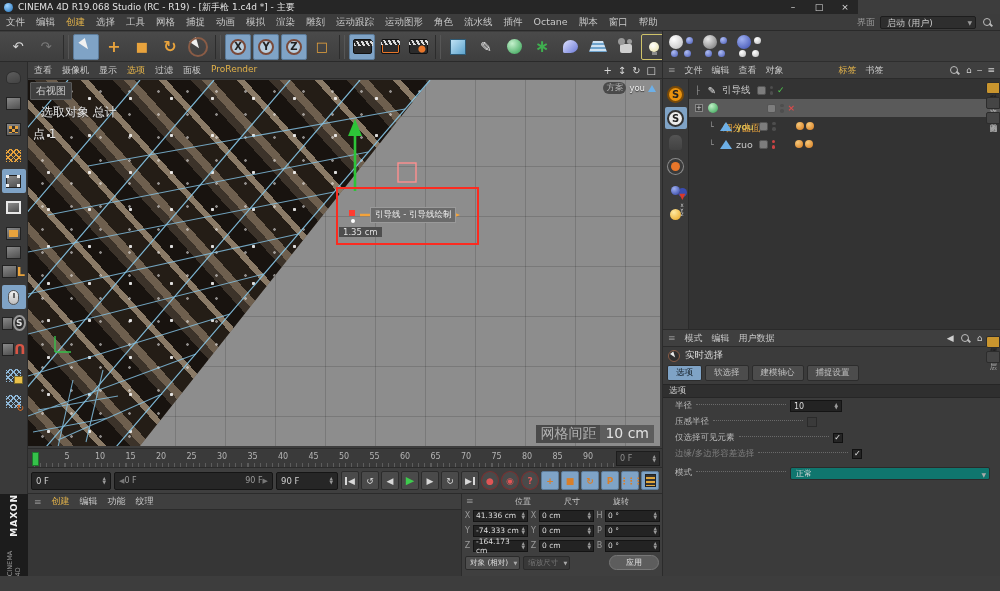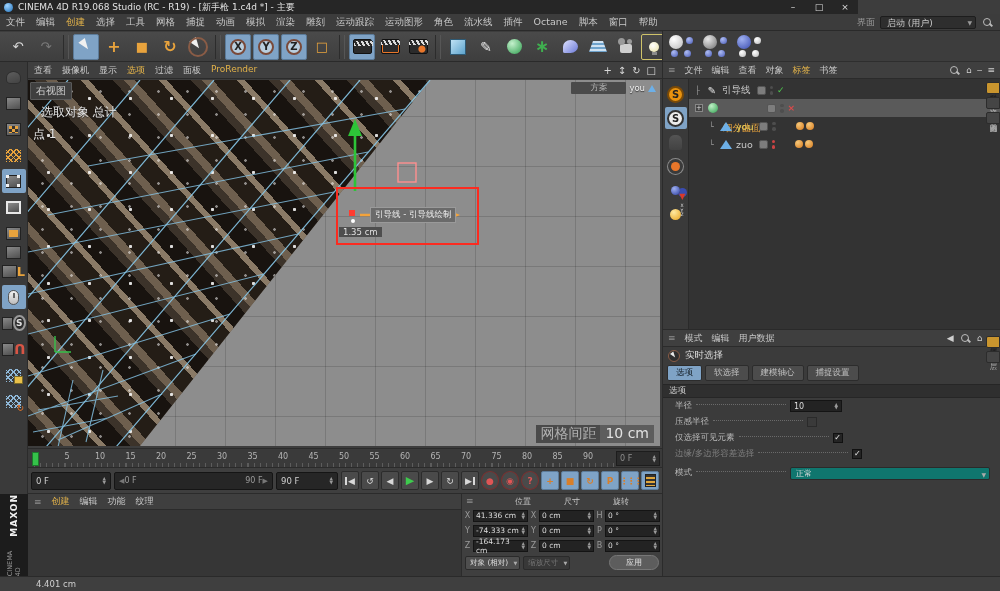--- a/index.html
+++ b/index.html
@@ -82,21 +82,21 @@
   #vpmenu .vp-items{display:flex;flex:1;}
   #vpmenu .vp-items .mi:nth-child(4){color:#e2b24a;}
   #vpmenu .vp-items .mi:nth-child(7){color:#e2b24a;}
   #vpmenu .vnav{display:flex;gap:6px;color:#d8d8d8;font-size:10px;}
   #canvas{position:absolute;left:28px;top:80px;width:632px;height:366px;background-color:#8d8d8d;background-image:linear-gradient(rgba(0,0,0,.14) 1px,transparent 1px),linear-gradient(90deg,rgba(0,0,0,.14) 1px,transparent 1px);background-size:50px 50px;background-position:-3px -14px;overflow:hidden;}
   #texture{position:absolute;inset:0;clip-path:polygon(0 0,63.6% 0,17.7% 100%,0 100%);background-color:#5d5348;background-image:radial-gradient(circle,rgba(255,255,255,.85) 0 1.3px,transparent 1.9px),radial-gradient(circle,rgba(255,255,255,.5) 0 1px,transparent 1.6px),repeating-linear-gradient(48deg,#18130f 0 18px,#3c332a 18px 26px,#6e5f4e 26px 34px,#241d16 34px 52px,#8a7a66 52px 58px);background-size:41px 37px,29px 23px,auto;}
   #overlay{position:absolute;inset:0;}
   .hudbox{position:absolute;background:#3f3f3f;border:1px solid #5a5a5a;color:#cfcfcf;font-size:10px;padding:1px 5px;border-radius:1px;white-space:nowrap;}
   .hudtxt{position:absolute;color:#e6e6e6;font-size:12px;text-shadow:0 1px 1px rgba(20,20,20,.8);white-space:nowrap;}
   #scheme{position:absolute;right:4px;top:2px;display:flex;align-items:center;gap:3px;font-size:8.5px;}
-  #scheme .sl{background:#4a4a4a;color:#b5b5b5;padding:0 19px;border-radius:1px;}
+  #scheme .sl{background:#4a4a4a;color:#b5b5b5;padding:0 3px;border-radius:6px;}
   #scheme .sv{color:#f0f0f0;text-shadow:0 1px 1px #333;}
   #scheme .tri{width:0;height:0;border-left:4px solid transparent;border-right:4px solid transparent;border-bottom:7px solid #6db0e8;}
   #gridchip{position:absolute;right:6px;bottom:3px;display:flex;font-size:14px;}
   #gridchip .gl{background:#4a4a4a;color:#b0b0b0;padding:0 4px;}
   #gridchip .gv{background:#5d5d5d;color:#e2e2e2;padding:0 5px;}
   #tooltip{position:absolute;left:342px;top:127px;background:#6a6a6a;border:1px solid #9a9a9a;color:#efefef;font-size:8.5px;padding:1px 4px;white-space:nowrap;}
   #measure{position:absolute;left:311px;top:147px;background:#4e4e4e;color:#e0e0e0;font-size:8.5px;padding:0 4px;}
 
   
   #ruler{position:absolute;left:28px;top:448px;width:634px;height:20px;background:#3a3a3a;border-top:1px solid #2b2b2b;border-bottom:1px solid #2b2b2b;}
@@ -153,21 +153,21 @@
   .cluster .sm{position:absolute;width:7px;height:7px;border-radius:50%;background:radial-gradient(circle at 35% 30%,#aebcf2,#4a5cb8);}
   .cluster .sm.s1{right:2px;top:2px;}.cluster .sm.s2{left:2px;bottom:0;}.cluster .sm.s3{right:4px;bottom:0;}
   .cluster.c1 .big{background:radial-gradient(circle at 35% 30%,#ffffff,#b9b9b9);}
   .cluster.c2 .big{background:radial-gradient(circle at 35% 30%,#e8e8e8,#6f6f6f);}
   .cluster.c3 .big{background:radial-gradient(circle at 35% 30%,#9fb0f0,#3a4cb0);}
   .cluster.c3 .sm{background:radial-gradient(circle at 35% 30%,#fff,#bbb);}
   .pmenu{height:17px;display:flex;align-items:center;font-size:9px;padding:0 5px;gap:9px;background:#3f3f3f;border-bottom:1px solid #2b2b2b;}
   .pmenu .sp{flex:1;}
   .pmenu .ric{color:#cfcfcf;font-size:9px;display:flex;gap:5px;align-items:center;}
   #om-menu .om-items{display:flex;gap:9px;}
-  #om-menu .om-items .mi:nth-child(5){color:#e2b24a;}
+  #om-menu .om-items .mi:nth-child(5){color:#e2b24a;margin-left:46px;}
   #om-body{position:relative;height:250px;background:#333;display:flex;}
   #snapstrip{width:26px;background:#3a3a3a;border-right:1px solid #2a2a2a;display:flex;flex-direction:column;align-items:center;padding-top:3px;}
   .sbtn{width:22px;height:22px;margin:1px 0;border-radius:2px;display:flex;align-items:center;justify-content:center;position:relative;}
   .sbtn.on{background:#7fa3c6;}
   .s-orangeS .sg{width:17px;height:17px;border-radius:50%;background:#e8920f;border:2px solid #7a4a08;color:#222;font-weight:bold;font-size:10px;display:flex;align-items:center;justify-content:center;}
   .s-whiteS .sg{width:17px;height:17px;border-radius:50%;background:#ececec;border:2px solid #333;color:#222;font-weight:bold;font-size:10px;display:flex;align-items:center;justify-content:center;}
   .s-joint .sg{width:13px;height:15px;background:linear-gradient(#6e6e6e,#4a4a4a);border-radius:40% 40% 20% 20%;opacity:.5;}
   .s-target .sg{width:9px;height:9px;border-radius:50%;background:#e8762a;box-shadow:0 0 0 3px #3a3a3a,0 0 0 4px #8a8a8a;}
   .s-spheres .sg{width:9px;height:9px;border-radius:50%;background:radial-gradient(circle at 35% 30%,#9fb0f0,#2a3ca0);box-shadow:7px 2px 0 0 #3a4cb0;}
   .s-spheres::after{content:"▼";position:absolute;right:1px;bottom:0;color:#d83a2a;font-size:8px;}
@@ -615,23 +615,20 @@
       <span class="cddl">对象 (相对)</span>
       <span class="cddl dis">缩放尺寸</span>
       <span id="applybtn">应用</span>
     </div>
   </div>
 
   <div id="branding">
     <span class="b1">MAXON</span>
     <span class="b2">CINEMA 4D</span>
   </div>
-  <div id="statusbar">
-    <span>4.401 cm</span>
-  </div>
 
   <div id="rightpanel">
     <div id="rp-spheres">
       <span class="cluster c1">
           <span class="big"></span>
           <span class="sm s1"></span>
           <span class="sm s2"></span>
           <span class="sm s3"></span>
         </span>
       <span class="cluster c2">

